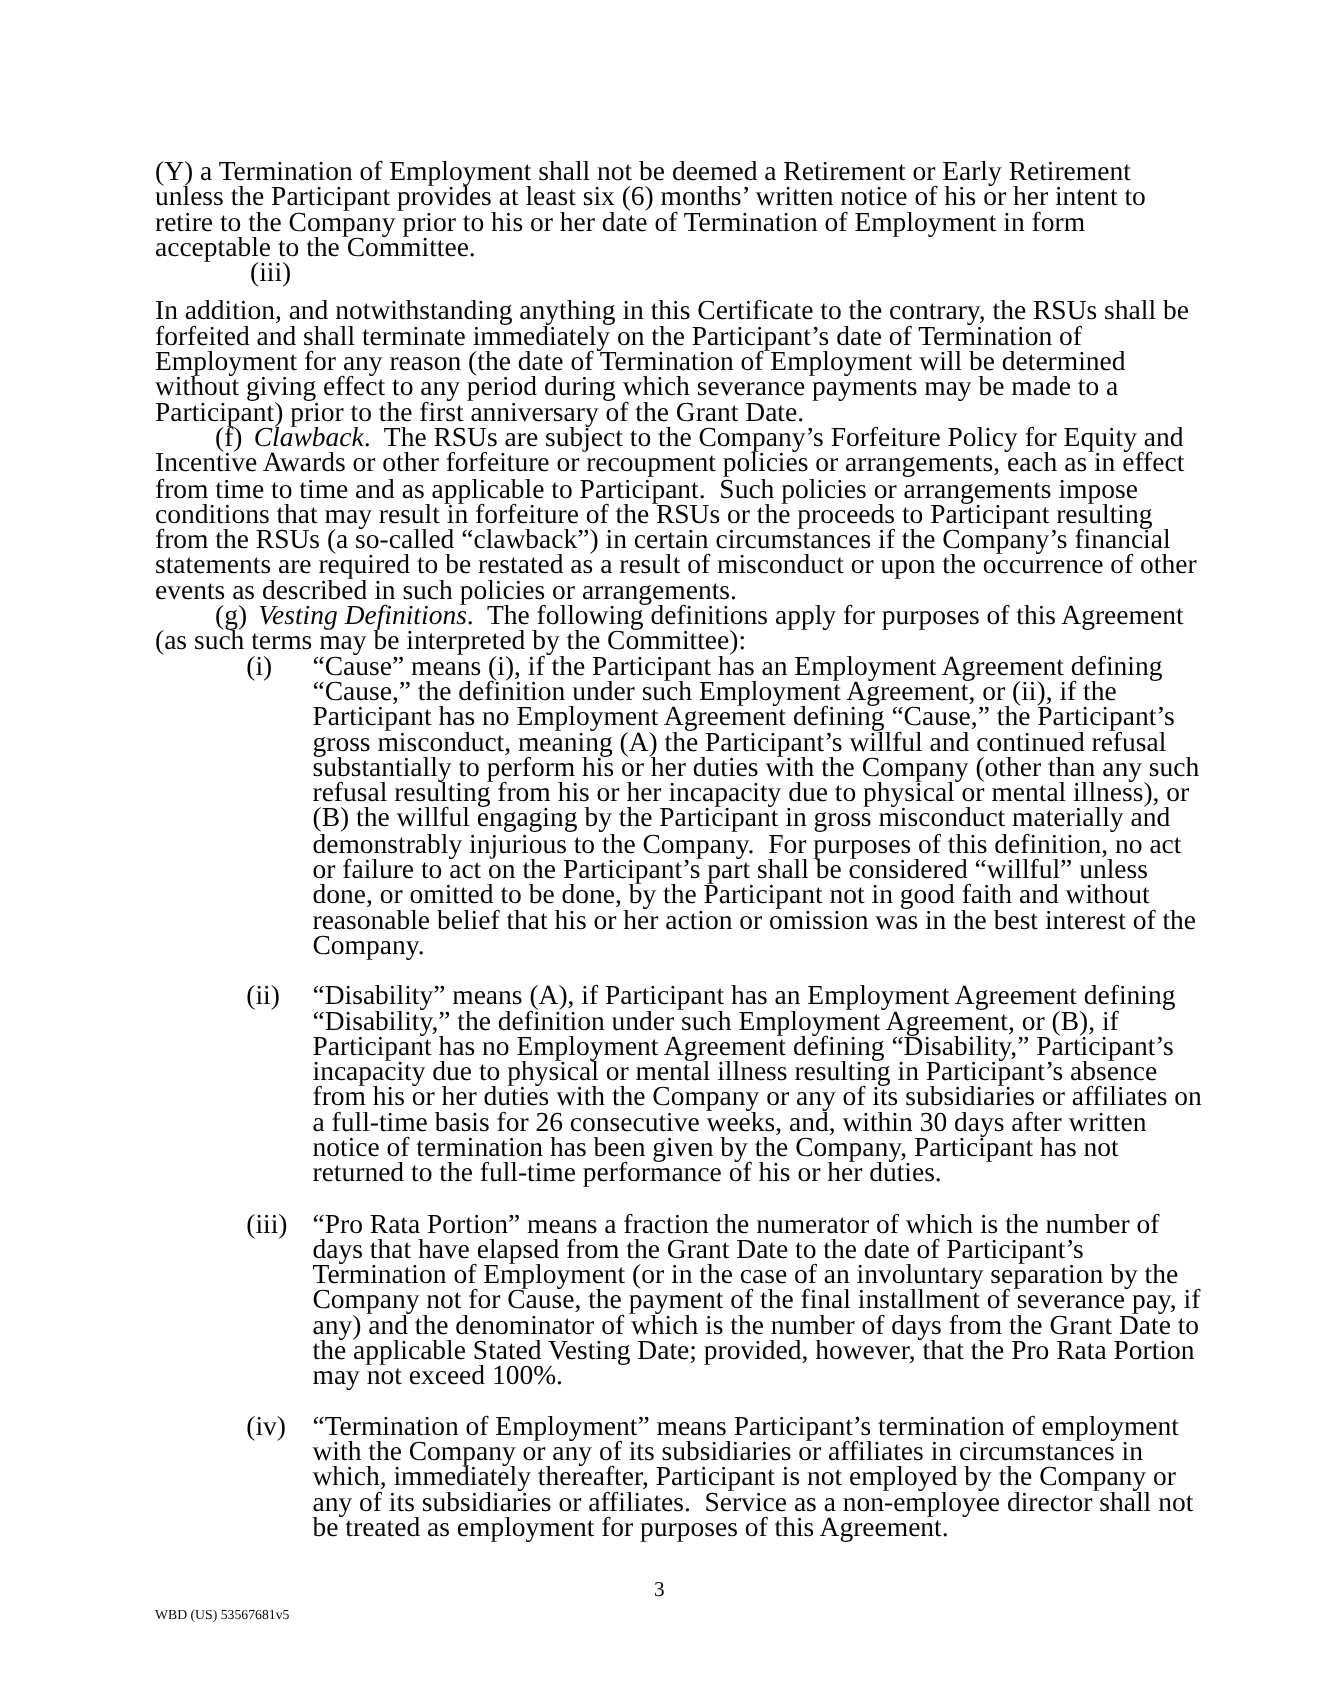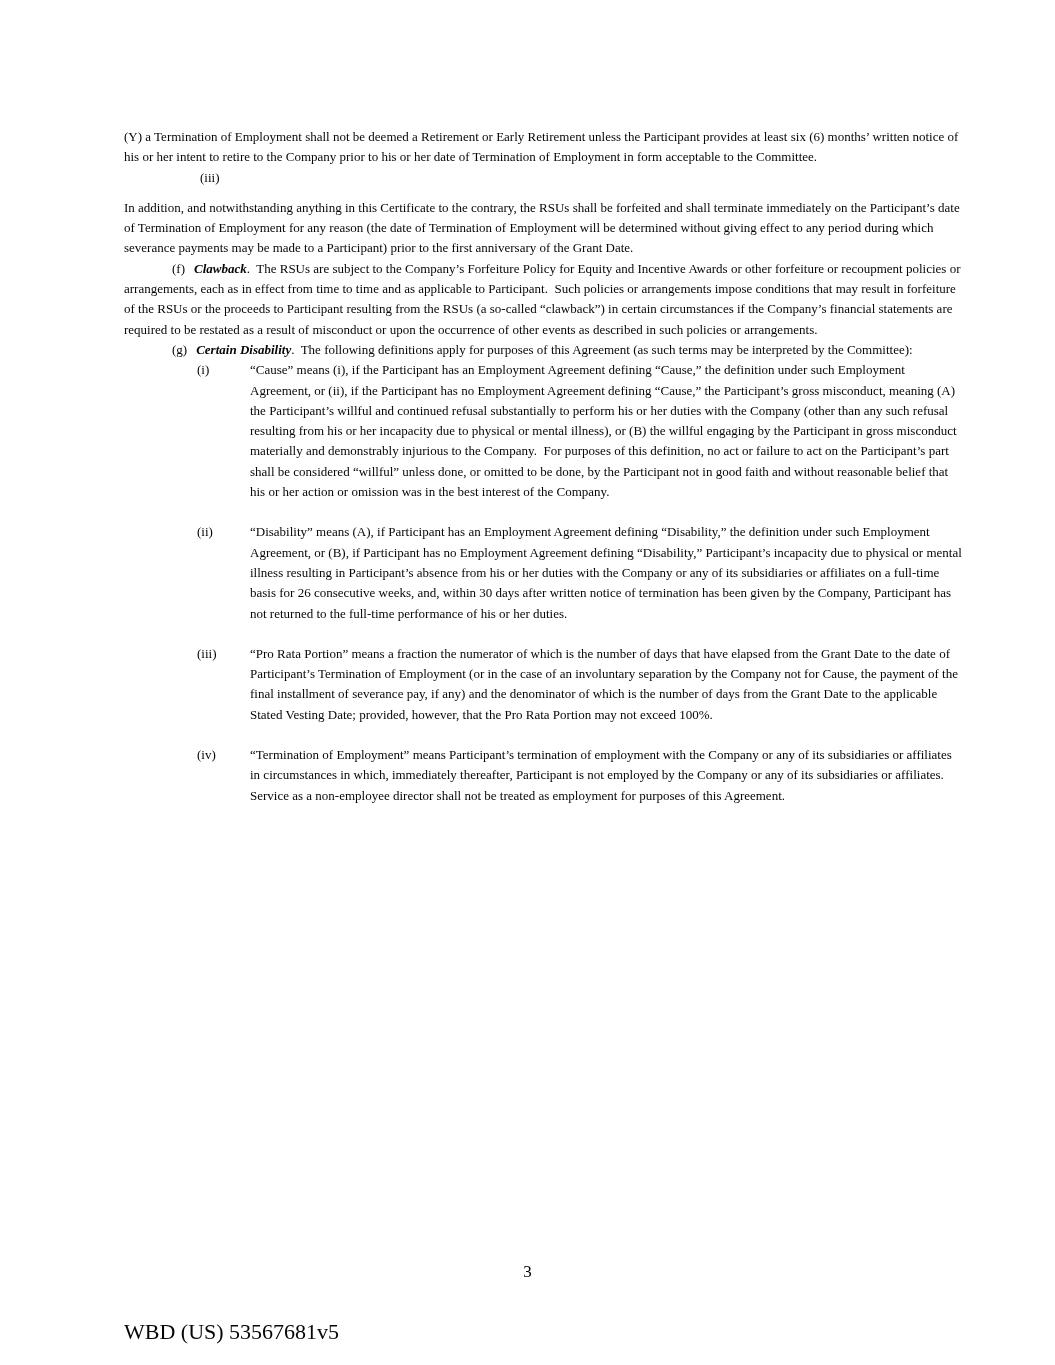--- a/index.html
+++ b/index.html
@@ -10,64 +10,64 @@
     background: #ffffff;
     color: #060606;
     font-family: "Liberation Serif", "DejaVu Serif", serif;
     position: relative;
     overflow: hidden;
   }
   .content {
     position: absolute;
     top: 0; left: 0; right: 0;
     padding: 127px 93px 0 124px;
-    font-size: 13px;
+    font-size: 22px;
     line-height: 20.3px;
   }
   .content p { margin: 0; white-space: pre-wrap; }
   .clause-y { margin-left: 124px; margin-bottom: 10px; }
   .li { display: flex; white-space: pre-wrap; }
   .li .lbl { flex: 0 0 auto; }
   .li .txt { flex: 1 1 auto; }
   .li-l2 { padding-left: 76px; margin-bottom: 10px; }
   .li-l2 .lbl { width: 48px; }
   .p-body { margin-bottom: 11px; }
   .p-lettered { text-indent: 48px; }
   .p-f { margin-bottom: 21px; }
   .p-g { margin-bottom: 20px; }
-  .hd { font-weight: bold; font-style: italic; margin-left: 9px; }
+  .hd { font-weight: normal; font-style: italic; margin-left: 9px; }
   .defs .li { padding-left: 73px; margin-bottom: 20px; }
   .defs .lbl { width: 53px; }
   .pagenum {
     position: absolute;
     top: 1262px; left: 0;
     width: 100%;
     text-align: center;
     font-size: 17px;
   }
   .docfooter {
     position: absolute;
-    top: 1319px; left: 124px;
-    font-size: 22px;
+    top: 1286px; left: 124px;
+    font-size: 11px;
   }
 </style>
 </head>
 <body>
 
 <div class="content">
 
   <p class="clause-y">(Y) a Termination of Employment shall not be deemed a Retirement or Early Retirement unless the Participant provides at least six (6) months’ written notice of his or her intent to retire to the Company prior to his or her date of Termination of Employment in form acceptable to the Committee.</p>
 
   <div class="li li-l2"><span class="lbl">(iii)</span></div>
 
   <p class="p-body">In addition, and notwithstanding anything in this Certificate to the contrary, the RSUs shall be forfeited and shall terminate immediately on the Participant’s date of Termination of Employment for any reason (the date of Termination of Employment will be determined without giving effect to any period during which severance payments may be made to a Participant) prior to the first anniversary of the Grant Date.</p>
 
   <p class="p-lettered p-f"><span>(f)</span><span class="hd">Clawback</span><span>.  The RSUs are subject to the Company’s Forfeiture Policy for Equity and Incentive Awards or other forfeiture or recoupment policies or arrangements, each as in effect from time to time and as applicable to Participant.  Such policies or arrangements impose conditions that may result in forfeiture of the RSUs or the proceeds to Participant resulting from the RSUs (a so-called “clawback”) in certain circumstances if the Company’s financial statements are required to be restated as a result of misconduct or upon the occurrence of other events as described in such policies or arrangements.</span></p>
 
-  <p class="p-lettered p-g"><span>(g)</span><span class="hd">Certain Disability</span><span>.  The following definitions apply for purposes of this Agreement (as such terms may be interpreted by the Committee):</span></p>
+  <p class="p-lettered p-g"><span>(g)</span><span class="hd">Vesting Definitions</span><span>.  The following definitions apply for purposes of this Agreement (as such terms may be interpreted by the Committee):</span></p>
 
   <div class="defs">
     <div class="li"><span class="lbl">(i)</span><span class="txt">“Cause” means (i), if the Participant has an Employment Agreement defining “Cause,” the definition under such Employment Agreement, or (ii), if the Participant has no Employment Agreement defining “Cause,” the Participant’s gross misconduct, meaning (A) the Participant’s willful and continued refusal substantially to perform his or her duties with the Company (other than any such refusal resulting from his or her incapacity due to physical or mental illness), or (B) the willful engaging by the Participant in gross misconduct materially and demonstrably injurious to the Company.  For purposes of this definition, no act or failure to act on the Participant’s part shall be considered “willful” unless done, or omitted to be done, by the Participant not in good faith and without reasonable belief that his or her action or omission was in the best interest of the Company.</span></div>
     <div class="li"><span class="lbl">(ii)</span><span class="txt">“Disability” means (A), if Participant has an Employment Agreement defining “Disability,” the definition under such Employment Agreement, or (B), if Participant has no Employment Agreement defining “Disability,” Participant’s incapacity due to physical or mental illness resulting in Participant’s absence from his or her duties with the Company or any of its subsidiaries or affiliates on a full-time basis for 26 consecutive weeks, and, within 30 days after written notice of termination has been given by the Company, Participant has not returned to the full-time performance of his or her duties.</span></div>
     <div class="li"><span class="lbl">(iii)</span><span class="txt">“Pro Rata Portion” means a fraction the numerator of which is the number of days that have elapsed from the Grant Date to the date of Participant’s Termination of Employment (or in the case of an involuntary separation by the Company not for Cause, the payment of the final installment of severance pay, if any) and the denominator of which is the number of days from the Grant Date to the applicable Stated Vesting Date; provided, however, that the Pro Rata Portion may not exceed 100%.</span></div>
     <div class="li"><span class="lbl">(iv)</span><span class="txt">“Termination of Employment” means Participant’s termination of employment with the Company or any of its subsidiaries or affiliates in circumstances in which, immediately thereafter, Participant is not employed by the Company or any of its subsidiaries or affiliates.  Service as a non-employee director shall not be treated as employment for purposes of this Agreement.</span></div>
   </div>
 
 </div>
 

